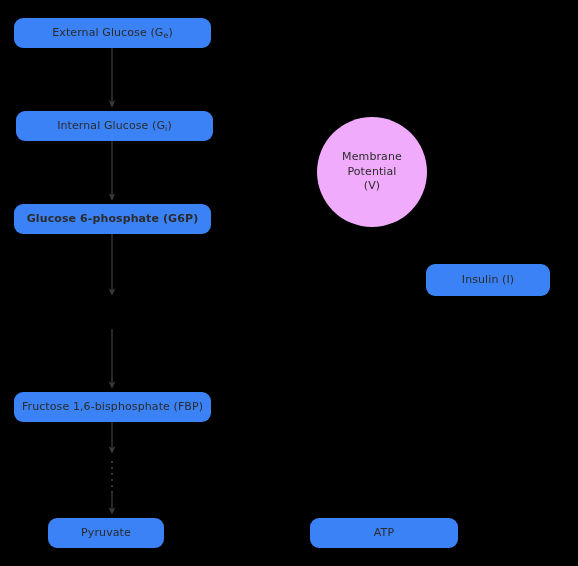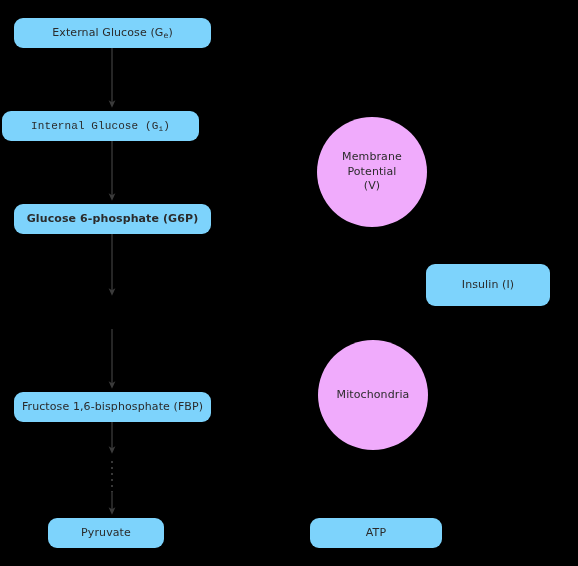--- a/index.html
+++ b/index.html
@@ -12,21 +12,21 @@
   }
   #diagram-canvas {
     position: relative;
     width: 578px;
     height: 566px;
     background: #000000;
     overflow: hidden;
   }
   .node-box {
     position: absolute;
-    background: #7dd3fc;
+    background: #3b82f6;
     border-radius: 9px;
     color: #2b2b2b;
     font-size: 11px;
     line-height: 1.15;
     display: flex;
     align-items: center;
     justify-content: center;
     text-align: center;
     box-sizing: border-box;
     padding: 0 6px;
@@ -94,21 +94,21 @@
       <line x1="112" y1="422" x2="112" y2="450" stroke="#3b3b3b" stroke-width="1.3" marker-end="url(#arrowhead)"></line>
       <line x1="112" y1="461" x2="112" y2="492" stroke="#3b3b3b" stroke-width="1.9" stroke-dasharray="2 4" stroke-linecap="butt"></line>
       <line x1="112" y1="492" x2="112" y2="511" stroke="#3b3b3b" stroke-width="1.3" marker-end="url(#arrowhead)"></line>
     </g>
   </svg>
 
   <div class="node-box" style="left:14px; top:18px; width:197px; height:30px;">
     <span class="node-label"><span>External Glucose (G</span><sub>e</sub><span>)</span></span>
   </div>
 
-  <div class="node-box" style="left:2px; top:111px; width:197px; height:30px;font-family:Liberation Mono, monospace;">
+  <div class="node-box" style="left:16px; top:111px; width:197px; height:30px;">
     <span class="node-label"><span>Internal Glucose (G</span><sub>i</sub><span>)</span></span>
   </div>
 
   <div class="node-box" style="left:14px; top:204px; width:197px; height:30px;font-weight:bold;">
     <span class="node-label">Glucose 6-phosphate (G6P)</span>
   </div>
 
 
   <div class="node-box" style="left:14px; top:392px; width:197px; height:30px;">
     <span class="node-label">Fructose 1,6-bisphosphate (FBP)</span>
@@ -117,25 +117,22 @@
   <div class="node-box" style="left:48px; top:518px; width:116px; height:30px;">
     <span class="node-label">Pyruvate</span>
   </div>
 
   <div class="node-circle" style="left:317px; top:117px; width:110px; height:110px;">
     <span class="node-label">Membrane
 Potential
 (V)</span>
   </div>
 
-  <div class="node-box" style="left:426px; top:264px; width:124px; height:42px;">
+  <div class="node-box" style="left:426px; top:264px; width:124px; height:32px;">
     <span class="node-label">Insulin (I)</span>
   </div>
 
-  <div class="node-circle" style="left:318px; top:340px; width:110px; height:110px;">
-    <span class="node-label">Mitochondria</span>
-  </div>
 
-  <div class="node-box" style="left:310px; top:518px; width:132px; height:30px;">
+  <div class="node-box" style="left:310px; top:518px; width:148px; height:30px;">
     <span class="node-label">ATP</span>
   </div>
 
 </div>
 
 </body></html>

